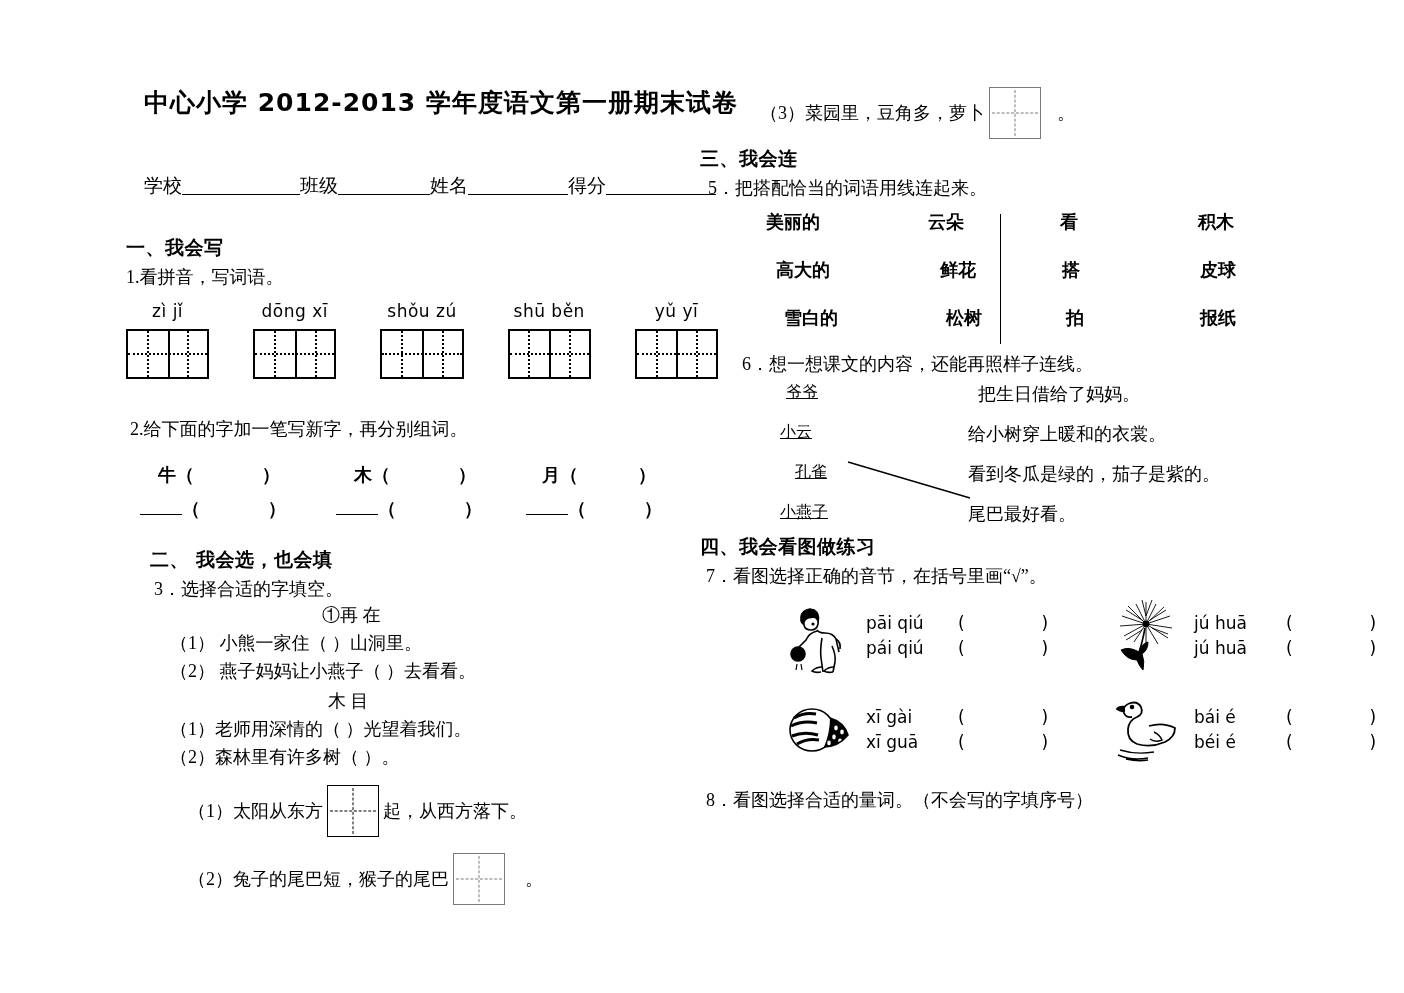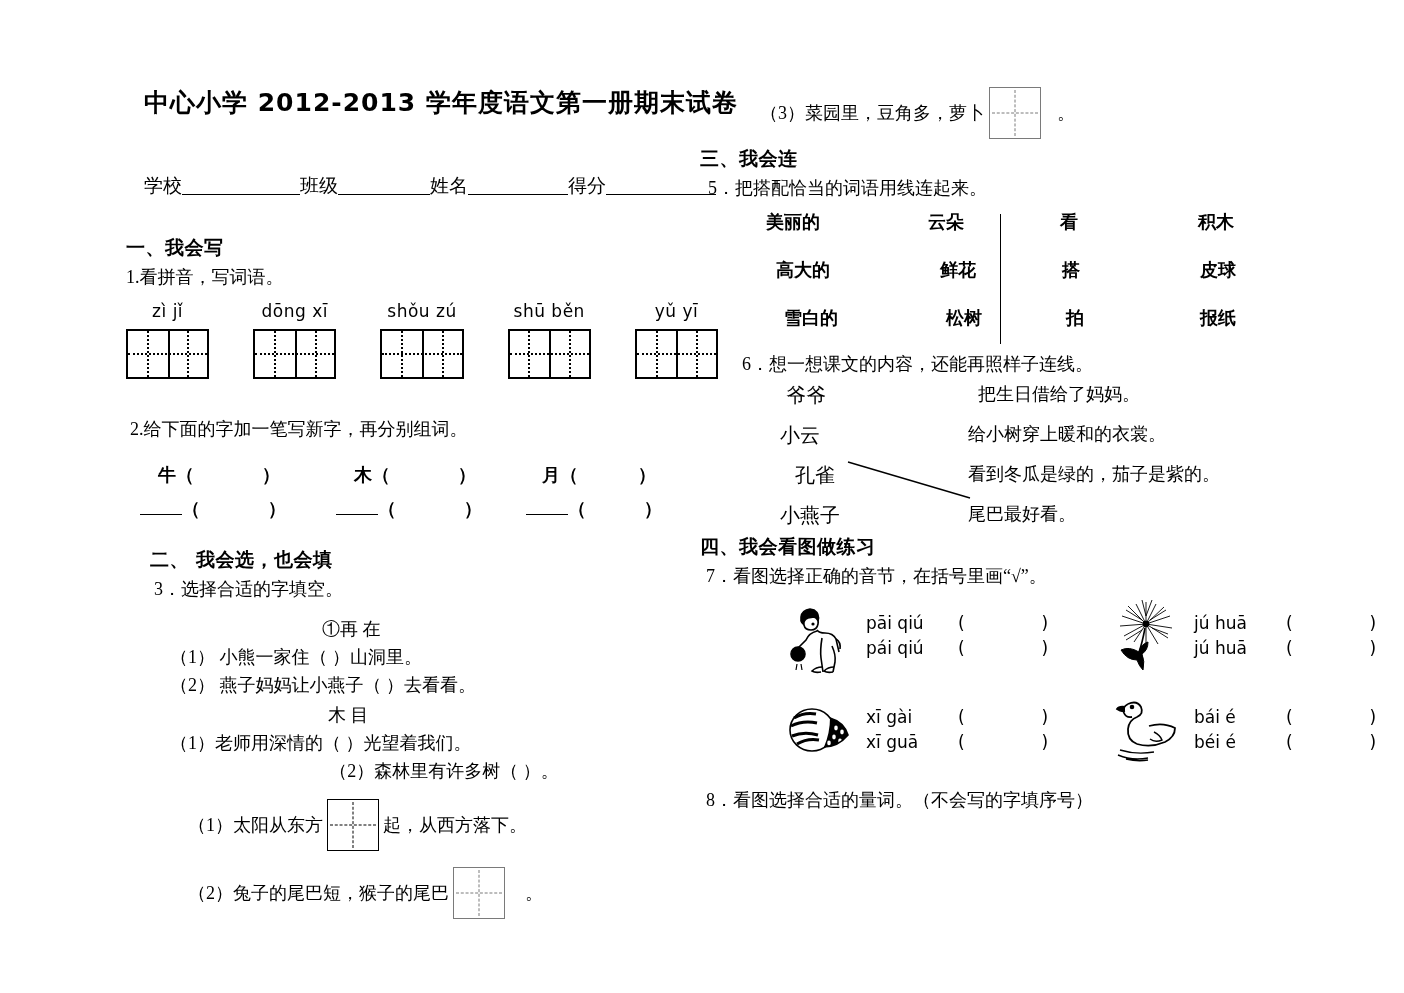--- a/index.html
+++ b/index.html
@@ -92,21 +92,21 @@
   .match-wrap { position: relative; margin-top: 10px; height: 140px; }
   .match-divider {
     position: absolute; left: 300px; top: 4px; width: 0; height: 130px;
     border-left: 1.5px solid #000;
   }
   .match-row { position: absolute; left: 0; width: 100%; height: 48px; font-size: 18px; }
   .mcell { position: absolute; white-space: nowrap; font-weight: bold; }
 
   
   .connect-wrap { position: relative; margin-top: 6px; height: 150px; }
-  .c-left  { position: absolute; font-size: 20px; white-space: nowrap; }
+  .c-left  { position: absolute; font-size: 16px; white-space: nowrap; text-decoration: underline; }
   .c-right { position: absolute; font-size: 18px; white-space: nowrap; }
   .connect-svg { position: absolute; left: 0; top: 0; width: 100%; height: 150px; pointer-events: none; }
 
   
   .pic-grid { position: relative; margin-top: 10px; height: 180px; }
   .pic-item { position: absolute; display: flex; align-items: center; }
   .pic-art { width: 72px; height: 76px; flex: 0 0 72px; }
   .py-block { margin-left: 10px; font-size: 17px; line-height: 1.45; font-family: "DejaVu Sans", "Liberation Sans", sans-serif; white-space: nowrap; }
   .py-line { display: flex; align-items: baseline; }
   .py-text { display: inline-block; min-width: 78px; }
@@ -187,27 +187,27 @@
         <span class="mcell" style="left:368px;top:34px;">
           <span class="blank-u"></span><span>（</span><span style="display:inline-block;width:58px;"></span><span>）</span>
         </span>
       </div>
     </div>
 
     <div style="margin-top:10px;margin-left:32px;">
       <div class="sec-head">二、 我会选，也会填</div>
       <div class="q" style="margin-top:4px;margin-left:4px;">3．选择合适的字填空。</div>
 
-      <div class="sub" style="margin-top:16px;margin-left:172px;font-family:Liberation Serif, serif;">①再        在</div>
+      <div class="sub" style="margin-top:2px;margin-left:172px;font-family:Liberation Serif, serif;">①再        在</div>
       <div class="sub" style="margin-top:4px;margin-left:20px;">（1） 小熊一家住（        ）山洞里。</div>
       <div class="sub" style="margin-top:4px;margin-left:20px;">（2） 燕子妈妈让小燕子（        ）去看看。</div>
 
       <div class="sub" style="margin-top:6px;margin-left:178px;">木            目</div>
       <div class="sub" style="margin-top:4px;margin-left:20px;">（1）老师用深情的（     ）光望着我们。</div>
-      <div class="sub" style="margin-top:4px;margin-left:20px;text-align:center;">（2）森林里有许多树（     ）。</div>
+      <div class="sub" style="margin-top:4px;margin-left:20px;">（2）森林里有许多树（     ）。</div>
 
 
       <div class="sub" style="margin-top:16px;margin-left:38px;display:flex;align-items:center;">
         <span>（1）太阳从东方</span>
         <span class="tzg-1"></span>
         <span>起，从西方落下。</span>
       </div>
 
       <div class="sub" style="margin-top:16px;margin-left:38px;display:flex;align-items:center;">
         <span>（2）兔子的尾巴短，猴子的尾巴</span>

